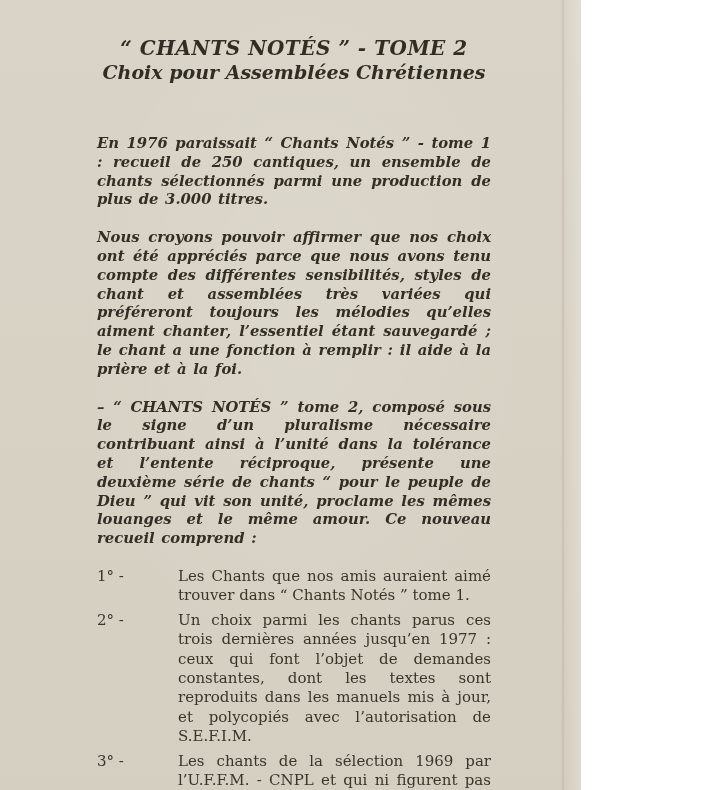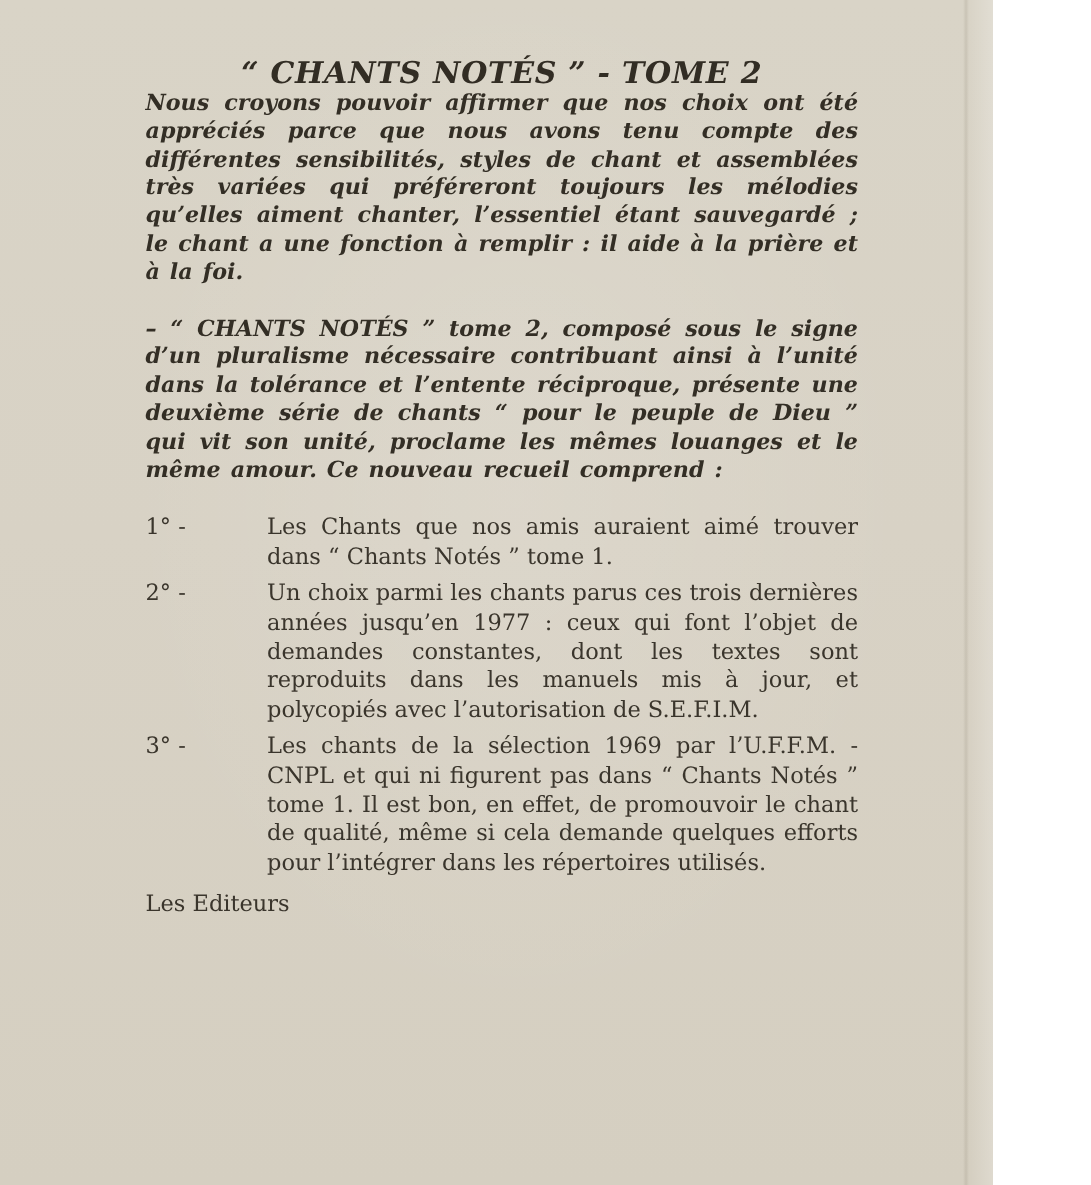--- a/index.html
+++ b/index.html
@@ -3,21 +3,21 @@
 <meta charset="utf-8">
 <style>
   html,body { margin:0; padding:0; }
   body {
     width:727px; height:790px;
     font-family:"DejaVu Serif", serif;
     overflow:hidden;
   }
   .page {
     position:relative;
-    width:662px; height:790px;
+    width:581px; height:790px;
     background:
       radial-gradient(ellipse at 52% 42%, rgba(255,255,255,0.10) 0%, rgba(255,255,255,0) 55%),
       linear-gradient(180deg, #d9d4c7 0%, #d8d2c5 45%, #d5cfc1 100%);
     color:#39342b;
     box-sizing:border-box;
   }
   
   .crease {
     position:absolute; top:0; right:16px; width:4px; height:100%;
     background:linear-gradient(90deg, rgba(120,110,90,0) 0%, rgba(120,110,90,0.16) 50%, rgba(120,110,90,0) 100%);
@@ -73,21 +73,23 @@
 </style>
 </head>
 <body>
 
 <div class="page">
   <div class="crease"></div>
   <div class="edge-light"></div>
 
   <div class="content">
     <h1 class="title">“ CHANTS NOTÉS ” - TOME 2</h1>
+    <h2 class="subtitle">Choix pour Assemblées Chrétiennes</h2>
 
+    <p class="para-bi first">En 1976 paraissait “ Chants Notés ” - tome 1 : recueil de 250 cantiques, un ensemble de chants sélectionnés parmi une production de plus de 3.000 titres.</p>
     <p class="para-bi">Nous croyons pouvoir affirmer que nos choix ont été appréciés parce que nous avons tenu compte des différentes sensibilités, styles de chant et assemblées très variées qui préféreront toujours les mélodies qu’elles aiment chanter, l’essentiel étant sauvegardé ; le chant a une fonction à remplir : il aide à la prière et à la foi.</p>
     <p class="para-bi last">– “ CHANTS NOTÉS ” tome 2, composé sous le signe d’un pluralisme nécessaire contribuant ainsi à l’unité dans la tolérance et l’entente réciproque, présente une deuxième série de chants “ pour le peuple de Dieu ” qui vit son unité, proclame les mêmes louanges et le même amour. Ce nouveau recueil comprend :</p>
 
     <div class="list">
       <div class="li">
         <span class="marker">1° -</span>
         <span class="litext">Les Chants que nos amis auraient aimé trouver dans “ Chants Notés ” tome 1.</span>
       </div>
       <div class="li">
         <span class="marker">2° -</span>

